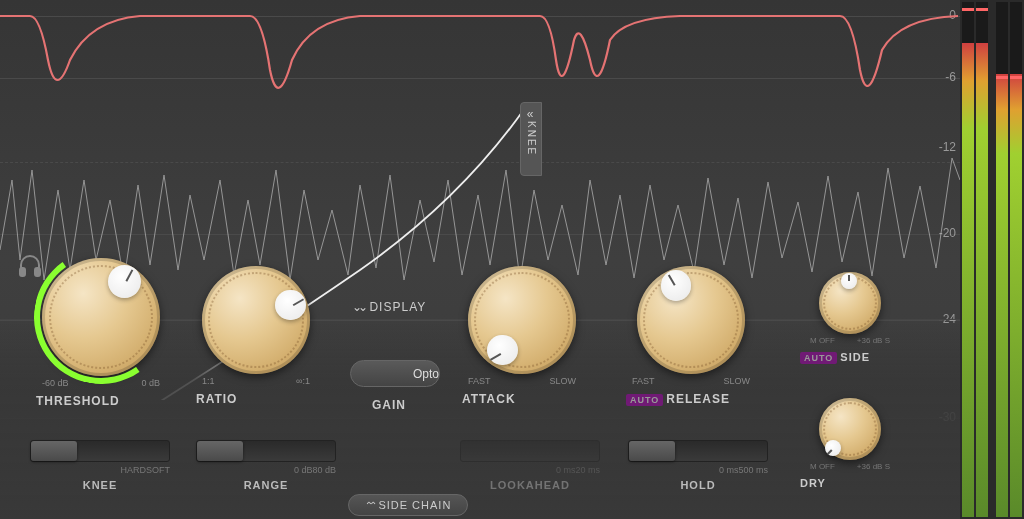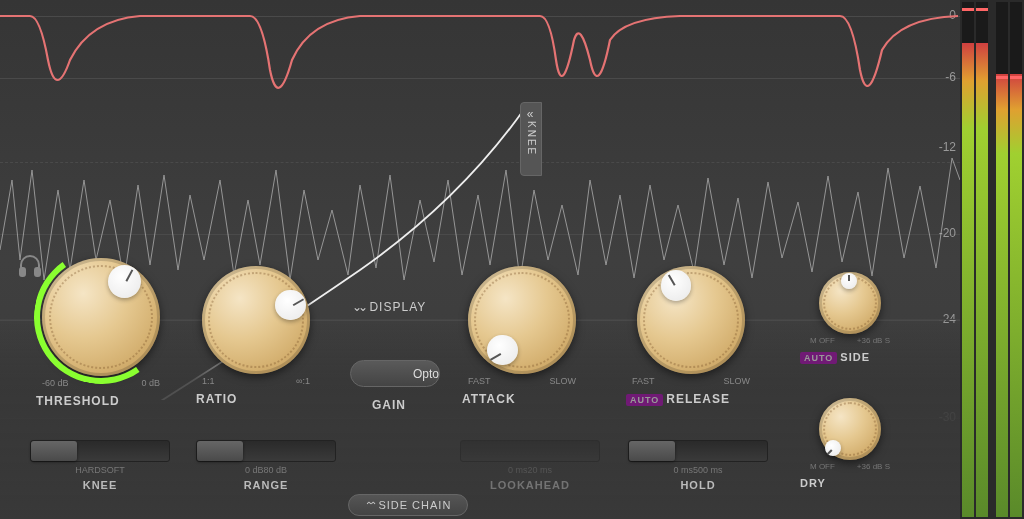--- a/index.html
+++ b/index.html
@@ -18,21 +18,21 @@
 .knob::before{content:"";position:absolute;inset:6%;border-radius:50%;border:2px dotted rgba(120,80,40,0.35)}
 .indicator{position:absolute;width:28%;height:28%;background:radial-gradient(circle at 40% 35%,#fff,#e8e8e8);border-radius:50%;box-shadow:0 2px 4px rgba(0,0,0,0.3)}
 .ind-line{position:absolute;width:2px;height:40%;background:#555;left:50%;top:8%;transform-origin:50% 120%;transform:translateX(-50%) rotate(var(--r))}
 .knob-label{color:#ccc;font-size:12px;letter-spacing:1px;margin-top:6px;font-weight:600}
 .scale{display:flex;justify-content:space-between;font-size:9px;color:#888;margin-top:2px;padding:0 6px}
 .auto{font-size:9px;background:#701a75;color:#999;padding:1px 4px;border-radius:2px;margin-right:3px}
 .threshold-ring{position:absolute;inset:-8px;border-radius:50%;border:6px solid transparent;border-left-color:#8aff30;border-bottom-color:#8aff30;transform:rotate(10deg)}
 .slider-group{position:absolute;text-align:center}
 .slider-track{width:140px;height:22px;background:linear-gradient(180deg,#2a2a2a,#3a3a3a);border-radius:3px;border:1px solid #222;position:relative;margin:0 auto;cursor:pointer}
 .slider-handle{position:absolute;width:46px;height:100%;background:linear-gradient(180deg,#666,#4a4a4a);border-radius:3px;box-shadow:0 1px 3px rgba(0,0,0,0.5)}
-.slider-scale{display:flex;justify-content:center;font-size:9px;color:#777;margin-top:3px;width:140px}
+.slider-scale{display:flex;justify-content:flex-end;font-size:9px;color:#777;margin-top:3px;width:140px}
 .slider-label{color:#bbb;font-size:11px;letter-spacing:1px;margin-top:4px;font-weight:600}
 .display-btn{position:absolute;left:352px;top:300px;color:#ccc;font-size:12px;letter-spacing:1px;cursor:pointer}
 .display-btn::before{content:"⌄⌄ ";letter-spacing:-4px;margin-right:6px}
 .style-btn{position:absolute;left:350px;top:360px;width:90px;height:27px;background:linear-gradient(180deg,#5a5a5a,#444);border:1px solid #666;border-radius:14px;color:#ddd;font-size:12px;display:flex;align-items:center;justify-content:flex-end;cursor:pointer}
 .style-label{position:absolute;left:372px;top:398px;color:#ccc;font-size:12px;letter-spacing:1px;font-weight:600}
 .sidechain-btn{position:absolute;left:348px;bottom:3px;width:120px;height:22px;background:linear-gradient(180deg,#555,#444);border:1px solid #666;border-radius:11px;color:#ccc;font-size:11px;letter-spacing:1px;display:flex;align-items:center;justify-content:center;cursor:pointer}
 .sidechain-btn::before{content:"⌃⌃ ";letter-spacing:-4px;margin-right:5px;font-size:10px}
 .small-scale{font-size:8px;color:#777;display:flex;justify-content:space-between;width:80px;margin:2px auto 0}
 .headphone{position:absolute;left:18px;top:254px;width:24px;height:24px;color:#888;cursor:pointer}
 .value-badge{position:absolute;right:8px;bottom:28px;width:46px;height:22px;background:#4a4a4a;border:1px solid #666;border-radius:3px;color:#ccc;font-size:11px;display:flex;align-items:center;justify-content:center}

